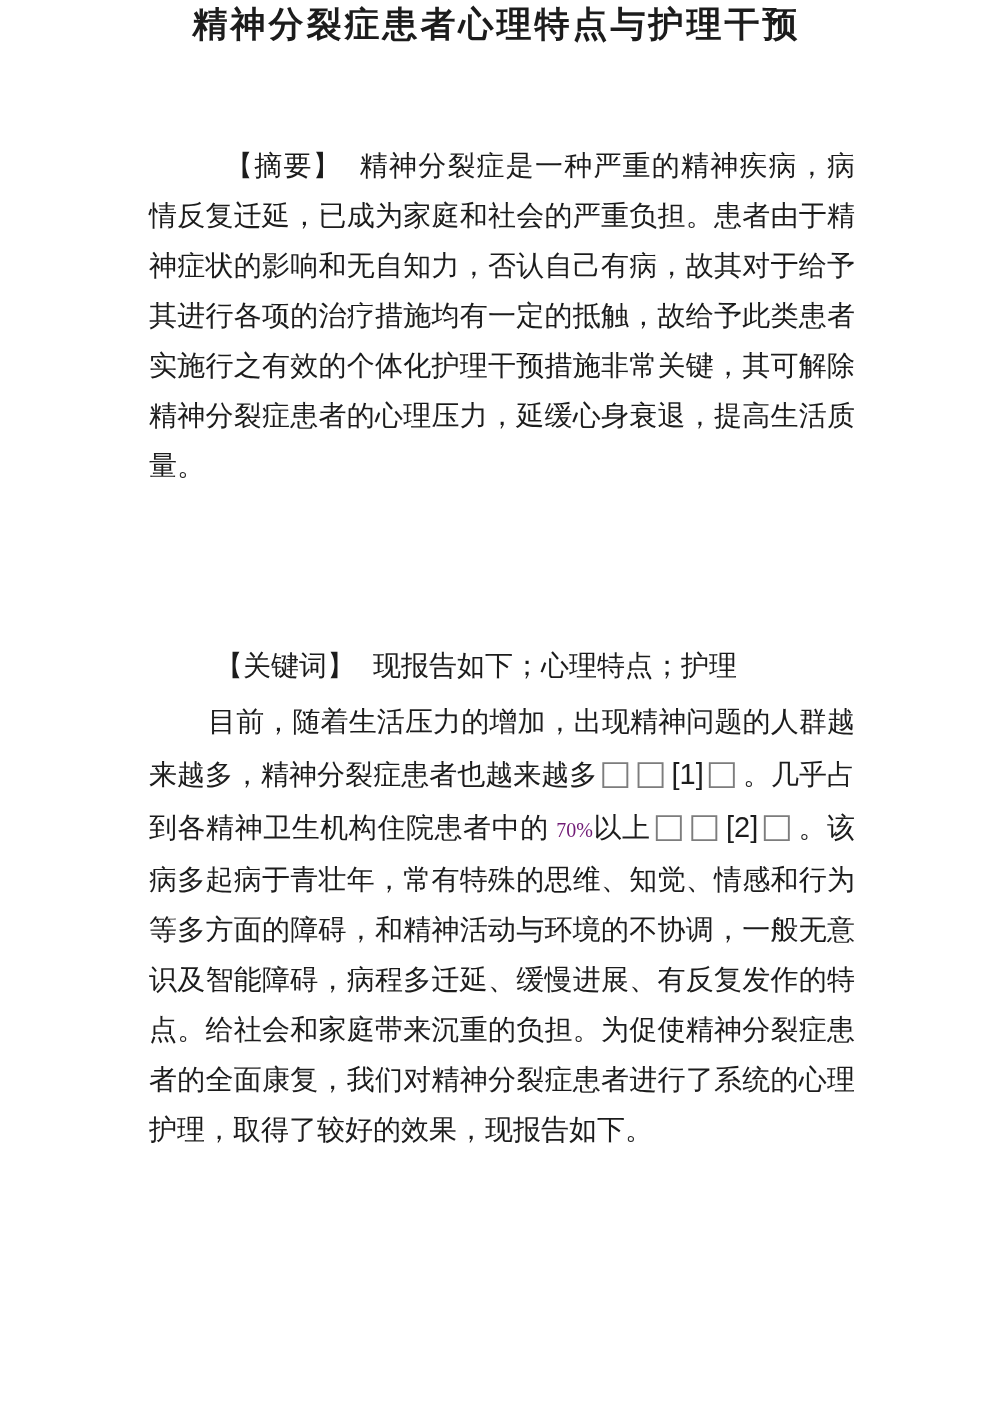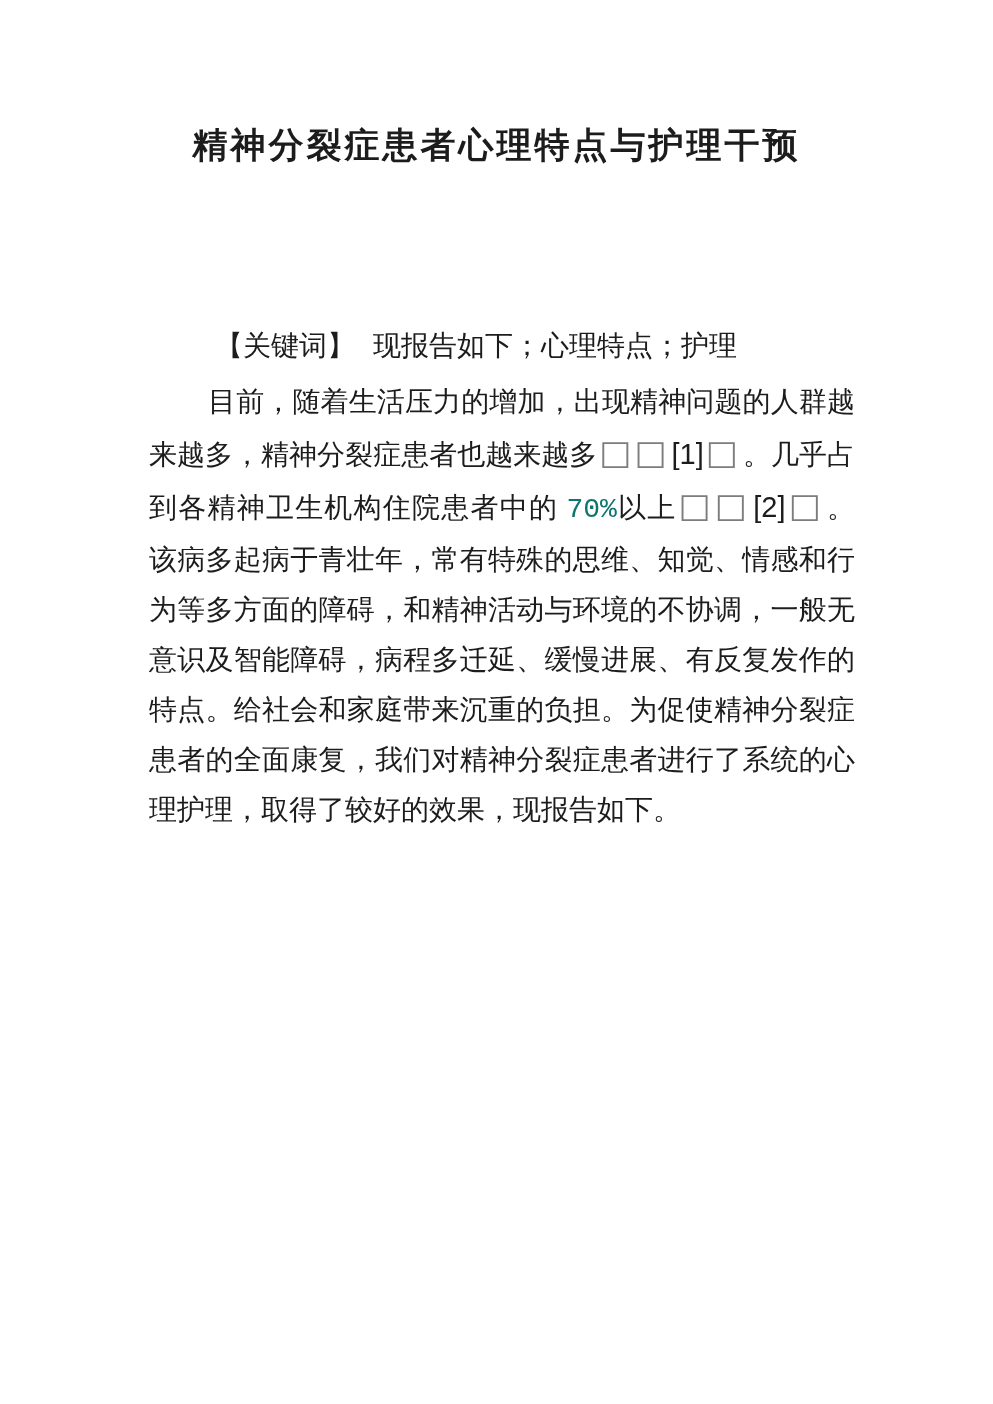--- a/index.html
+++ b/index.html
@@ -9,21 +9,20 @@
   }
   .page {
     position: relative;
     width: 993px;
     height: 1404px;
     margin: 0 auto;
     background: #ffffff;
     color: #1c1c1c;
     font-family: "Liberation Serif", "DejaVu Serif", serif;
     box-sizing: border-box;
-    padding-top: 121px;
     overflow: hidden;
   }
   .title {
     margin: 0;
     font-size: 35px;
     font-weight: bold;
     line-height: 50px;
     text-align: center;
     letter-spacing: 3px;
   }
@@ -57,30 +56,31 @@
     margin: 0 2px;
   }
   
   .seg-cite {
     font-family: "Liberation Sans", "DejaVu Sans", sans-serif;
     font-size: 29px;
     color: #1c1c1c;
   }
   
   .seg-latin {
-    font-family: Liberation Mono, monospace;
-    font-size: 28px;
-    color: #0f766e;
+    font-family: Liberation Serif, serif;
+    font-size: 20px;
+    color: #701a75;
   }
 </style>
 </head>
 <body>
 
 <div class="page">
 
   <h1 class="title">精神分裂症患者心理特点与护理干预</h1>
 
+  <p class="para abstract"><span class="para-label">【摘要】</span><span>精神分裂症是一种严重的精神疾病，病情反复迁延，已成为家庭和社会的严重负担。患者由于精神症状的影响和无自知力，否认自己有病，故其对于给予其进行各项的治疗措施均有一定的抵触，故给予此类患者实施行之有效的个体化护理干预措施非常关键，其可解除精神分裂症患者的心理压力，延缓心身衰退，提高生活质量。</span></p>
 
   <p class="para keywords"><span class="para-label">【关键词】</span><span>现报告如下；心理特点；护理</span></p>
 
   <p class="para body-para"><span class="seg-text">目前，随着生活压力的增加，出现精神问题的人群越来越多，精神分裂症患者也越来越多</span><span class="seg-box">□□</span><span class="seg-cite">[1]</span><span class="seg-box">□</span><span class="seg-text">。几乎占到各精神卫生机构住院患者中的 </span><span class="seg-latin">70%</span><span class="seg-text">以上</span><span class="seg-box">□□</span><span class="seg-cite">[2]</span><span class="seg-box">□</span><span class="seg-text">。该病多起病于青壮年，常有特殊的思维、知觉、情感和行为等多方面的障碍，和精神活动与环境的不协调，一般无意识及智能障碍，病程多迁延、缓慢进展、有反复发作的特点。给社会和家庭带来沉重的负担。为促使精神分裂症患者的全面康复，我们对精神分裂症患者进行了系统的心理护理，取得了较好的效果，现报告如下。</span></p>
 
 </div>
 
 </body></html>

